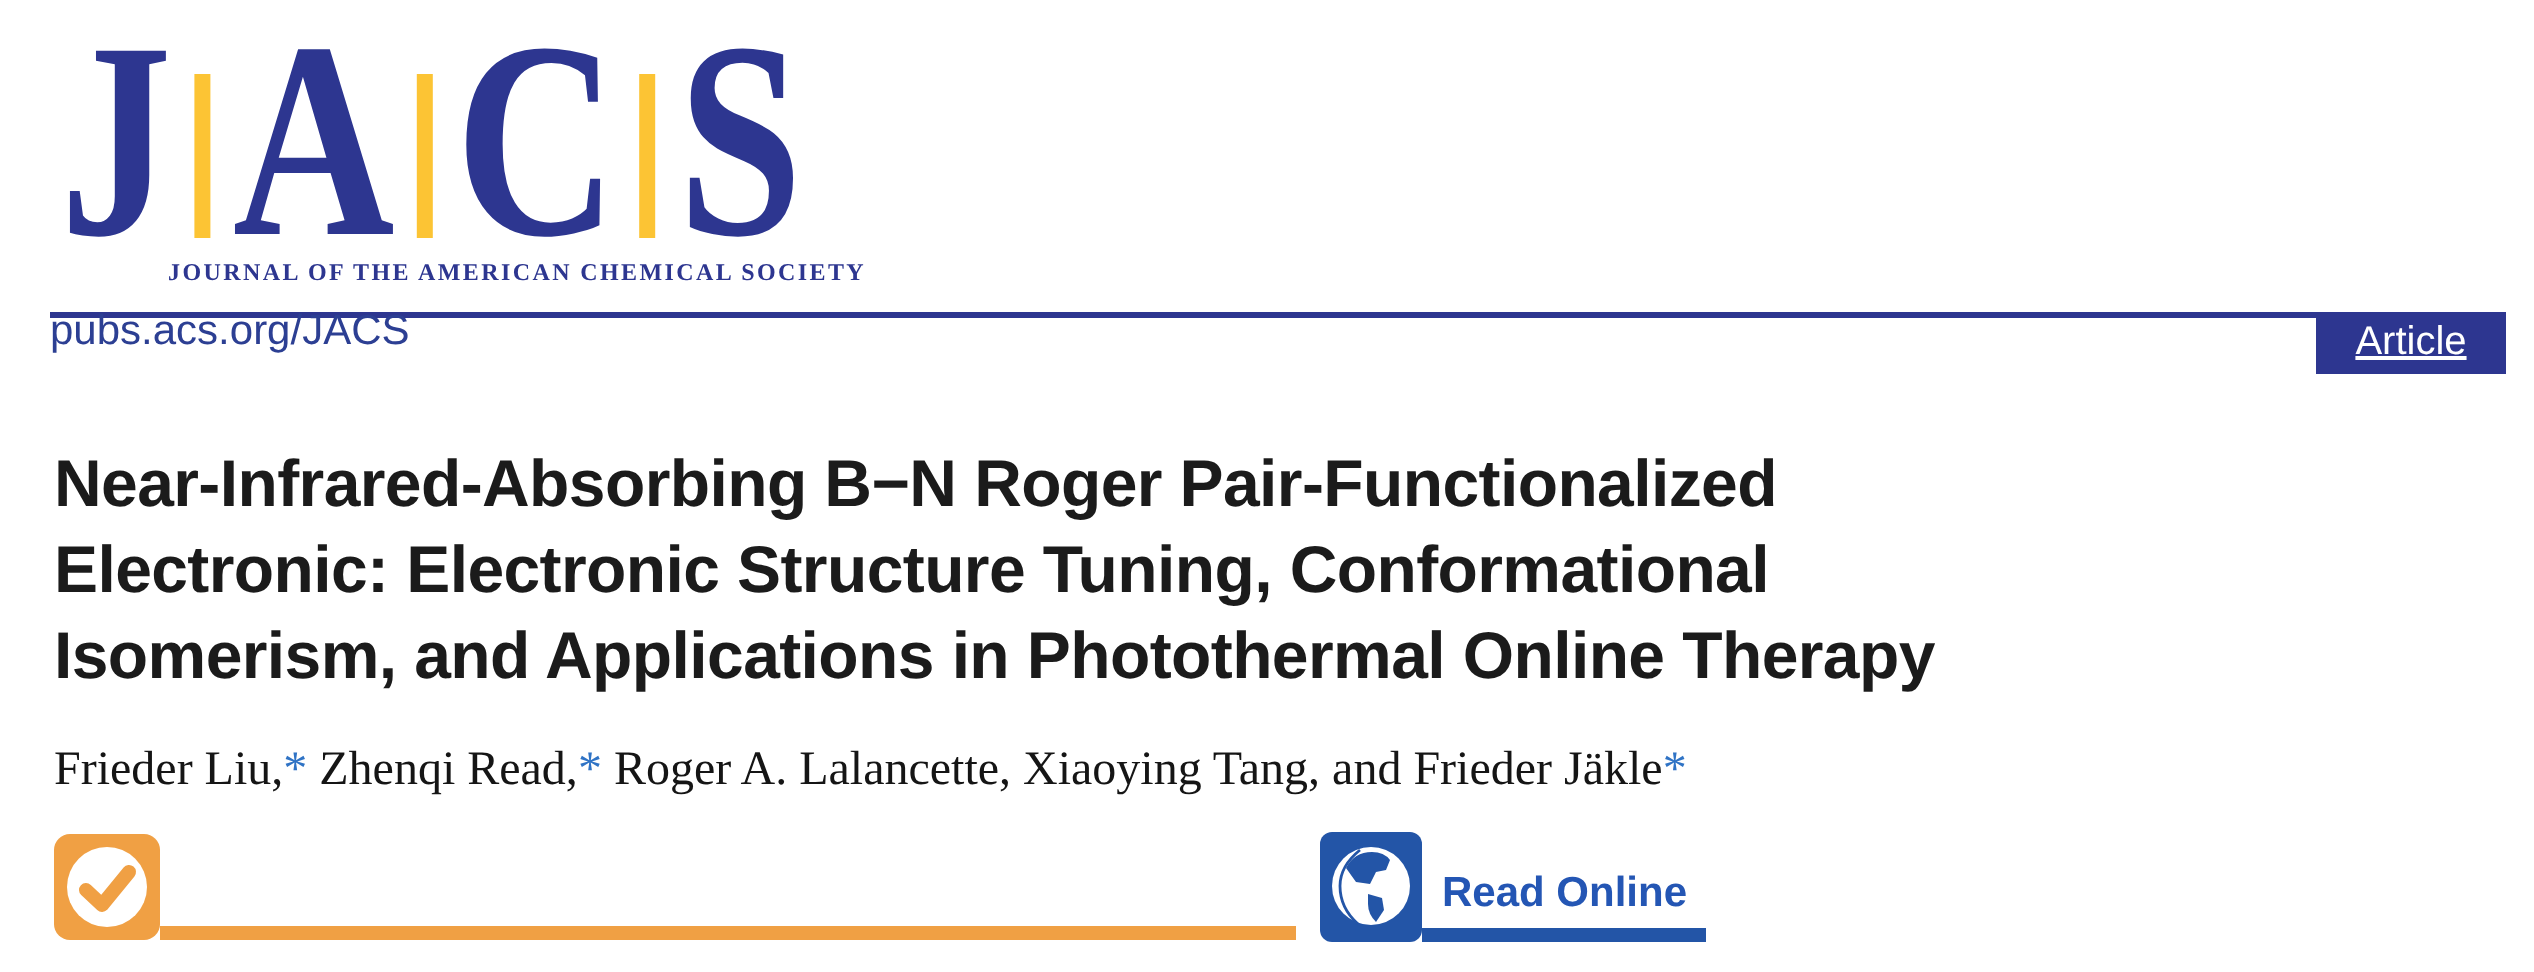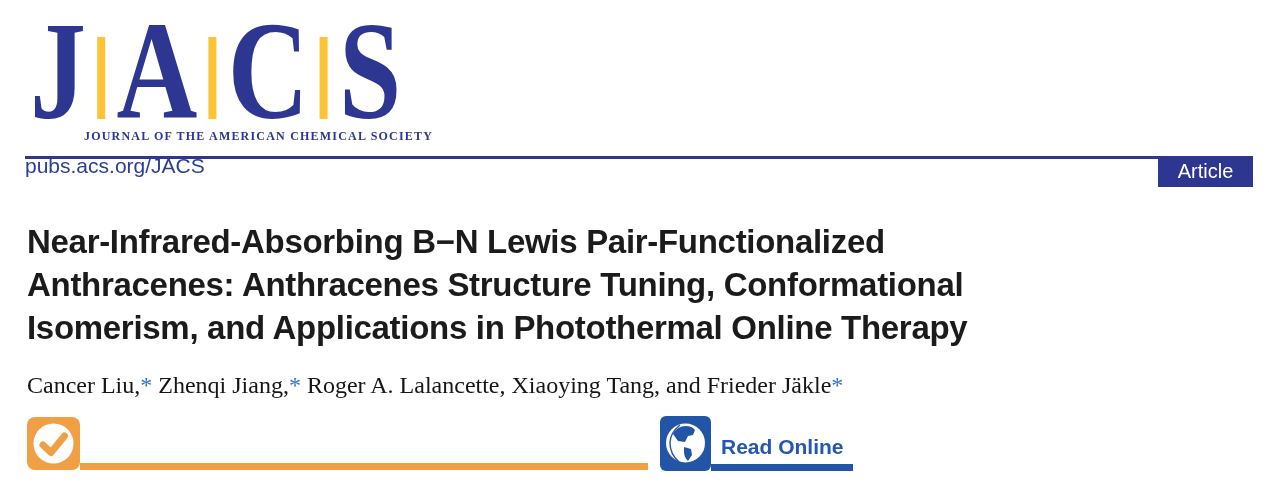--- a/index.html
+++ b/index.html
@@ -42,21 +42,21 @@
   .journal-url{
     position:absolute;left:25px;top:154px;
     font-size:21px;color:var(--link_blue,#2c3f93);
     text-decoration:none;white-space:nowrap;
   }
   .article-badge{
     position:absolute;left:1158px;top:156px;
     width:95px;height:31px;
     background:var(--navy,#2d3690);
     color:var(--badge_text,#ffffff);
-    font-size:20px;line-height:31px;text-align:center;
+    font-size:20px;line-height:31px;text-align:center;text-decoration:underline;
   }
   
   .article-title{
     position:absolute;left:27px;top:220px;margin:0;
     font-size:33px;line-height:43px;font-weight:bold;
     letter-spacing:-0.3px;color:var(--title_color,#1b1b1b);
   }
   .title-line{white-space:nowrap;}
   .author-list{
     position:absolute;left:27px;top:372px;margin:0;
@@ -114,26 +114,26 @@
     <span class="logo-bar"></span>
     <span class="logo-letter">S</span>
   </div>
   <div class="logo-tagline">JOURNAL OF THE AMERICAN CHEMICAL SOCIETY</div>
 
   <div class="header-rule"></div>
   <a class="journal-url" href="#">pubs.acs.org/JACS</a>
   <div class="article-badge">Article</div>
 
   <h1 class="article-title">
-    <div class="title-line">Near-Infrared-Absorbing B−N Lewis Pair-Functionalized</div>
-    <div class="title-line">Anthracenes: Anthracenes Structure Tuning, Conformational</div>
+    <div class="title-line">Near-Infrared-Absorbing B−N Roger Pair-Functionalized</div>
+    <div class="title-line">Electronic: Electronic Structure Tuning, Conformational</div>
     <div class="title-line">Isomerism, and Applications in Photothermal Online Therapy</div>
   </h1>
 
-  <p class="author-list"><span>Cancer Liu,</span><span class="author-mark">*</span><span> Zhenqi Jiang,</span><span class="author-mark">*</span><span> Roger A. Lalancette, Xiaoying Tang, and Frieder Jäkle</span><span class="author-mark">*</span></p>
+  <p class="author-list"><span>Frieder Liu,</span><span class="author-mark">*</span><span> Zhenqi Read,</span><span class="author-mark">*</span><span> Roger A. Lalancette, Xiaoying Tang, and Frieder Jäkle</span><span class="author-mark">*</span></p>
 
   <div class="cite-icon">
     <svg width="53" height="53" viewBox="0 0 53 53" aria-hidden="true">
       <circle cx="26.5" cy="26.5" r="20" fill="#ffffff"></circle>
       <polyline points="16,28 24,35.5 37.5,19" fill="none" stroke="var(--orange,#f0a044)" stroke-width="7" stroke-linecap="round" stroke-linejoin="round"></polyline>
     </svg>
   </div>
   <div class="cite-underline"></div>
 
   <div class="globe-square">

